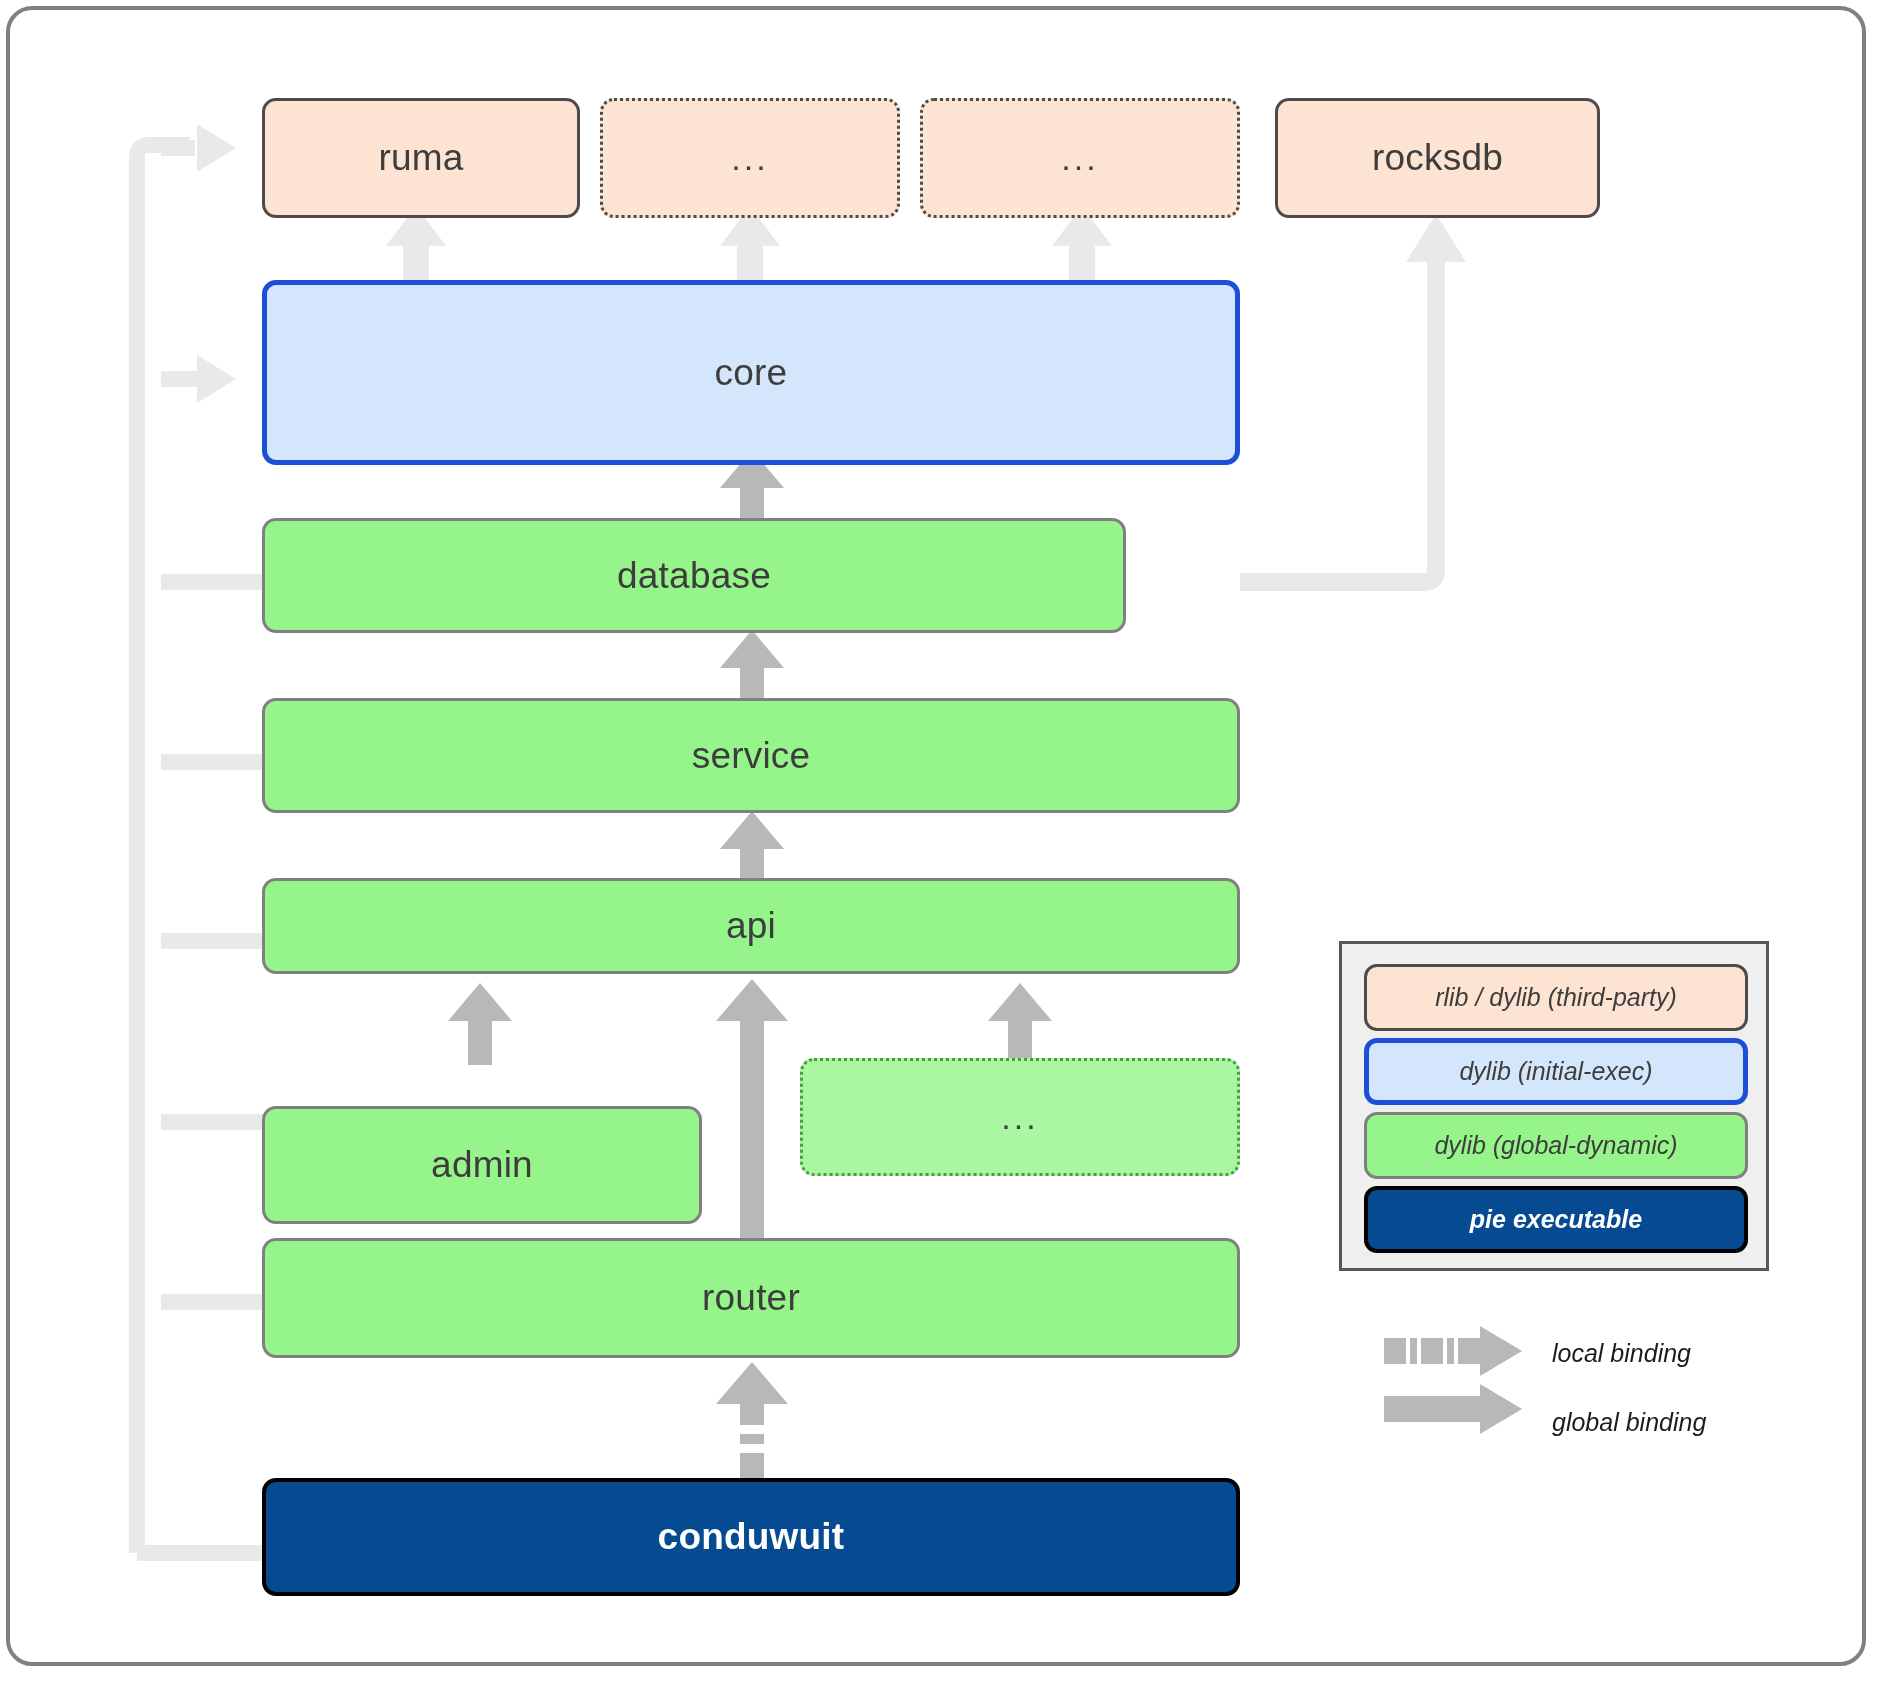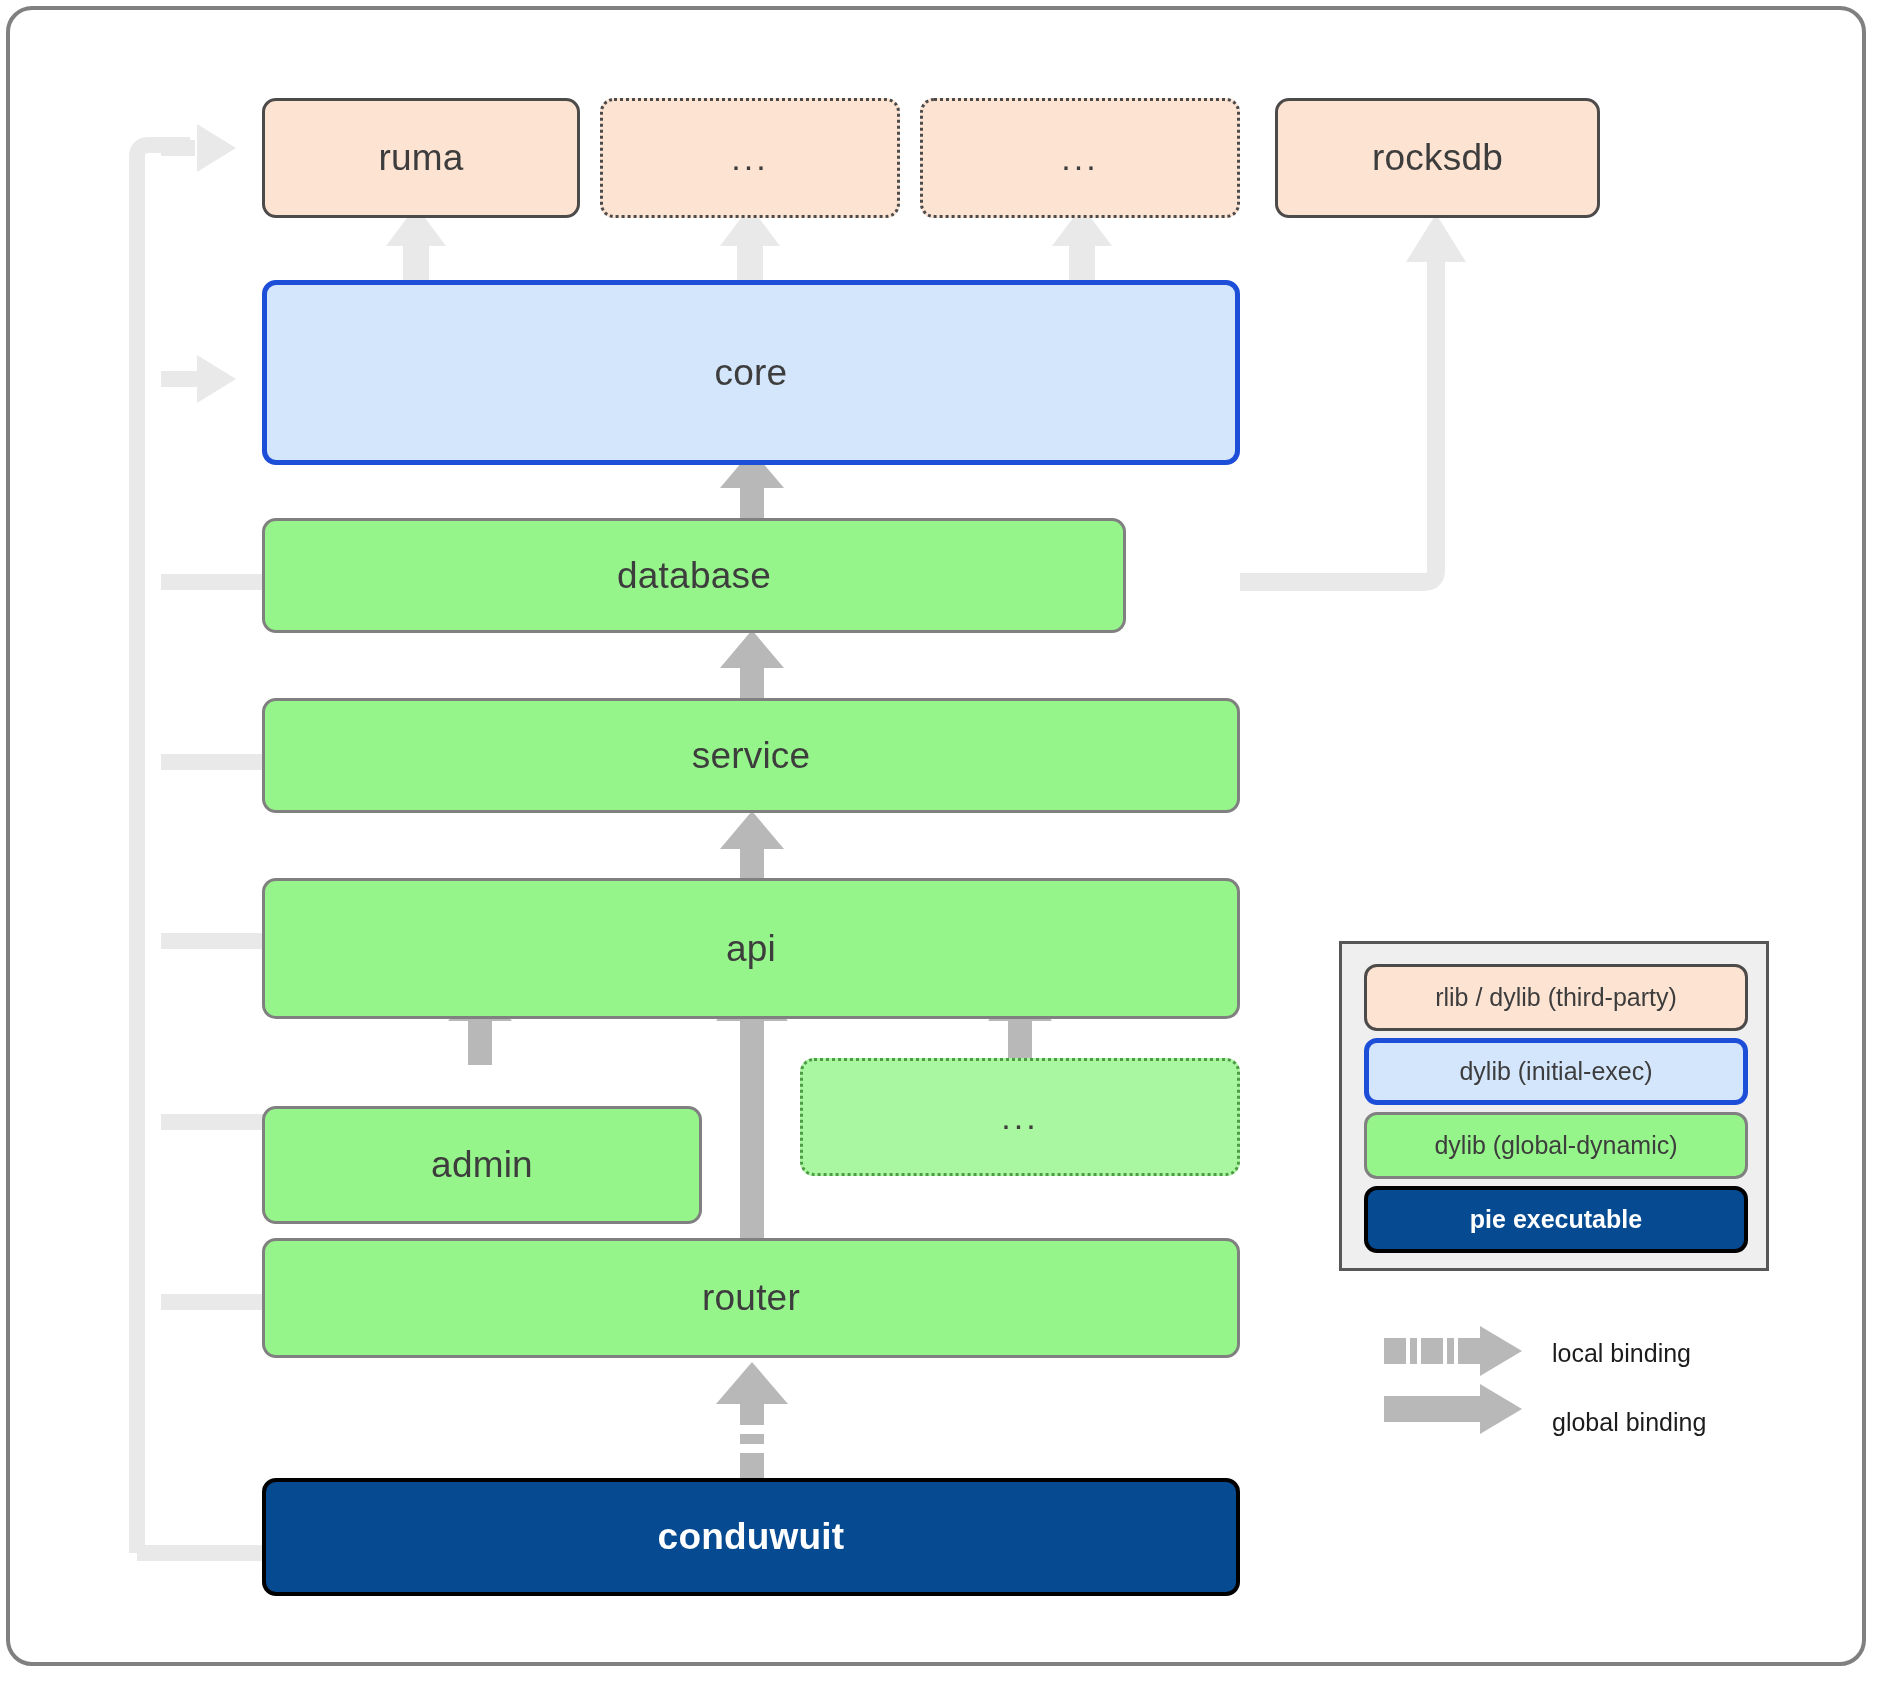--- a/index.html
+++ b/index.html
@@ -81,20 +81,21 @@
   #legend {
     position: absolute;
     left: 1339px;
     top: 941px;
     width: 430px;
     height: 330px;
     background: #efefef;
     border: 3px solid #575757;
     box-sizing: border-box;
     z-index: 6;
+    font-style: italic;
   }
   .legend-swatch {
     position: absolute;
     left: 22px;
     width: 384px;
     height: 67px;
     border-radius: 13px;
     box-sizing: border-box;
     display: flex;
     align-items: center;
@@ -191,21 +192,21 @@
   </div>
 
   <div class="node global-dynamic" style="left:262px; top:518px; width:864px; height:115px;">
     <span>database</span>
   </div>
 
   <div class="node global-dynamic" style="left:262px; top:698px; width:978px; height:115px;">
     <span>service</span>
   </div>
 
-  <div class="node global-dynamic" style="left:262px; top:878px; width:978px; height:141px;">
+  <div class="node global-dynamic" style="left:262px; top:878px; width:978px; height:96px;">
     <span>api</span>
   </div>
 
   <div class="node global-dynamic" style="left:262px; top:1058px; width:440px; height:118px;margin-top:48px;">
     <span>admin</span>
   </div>
 
   <div class="node global-dynamic-dotted ellipsis" style="left:800px; top:1058px; width:440px; height:118px;">
     <span>...</span>
   </div>

